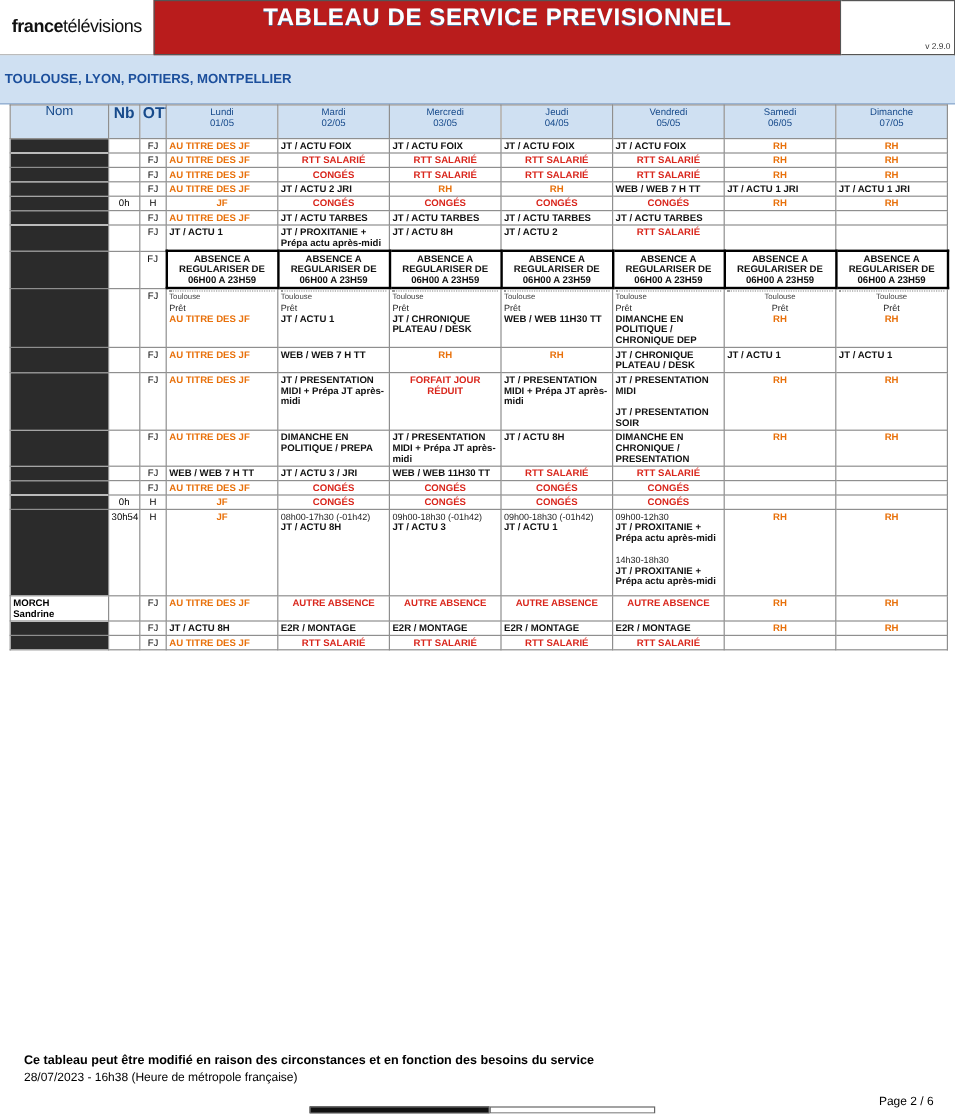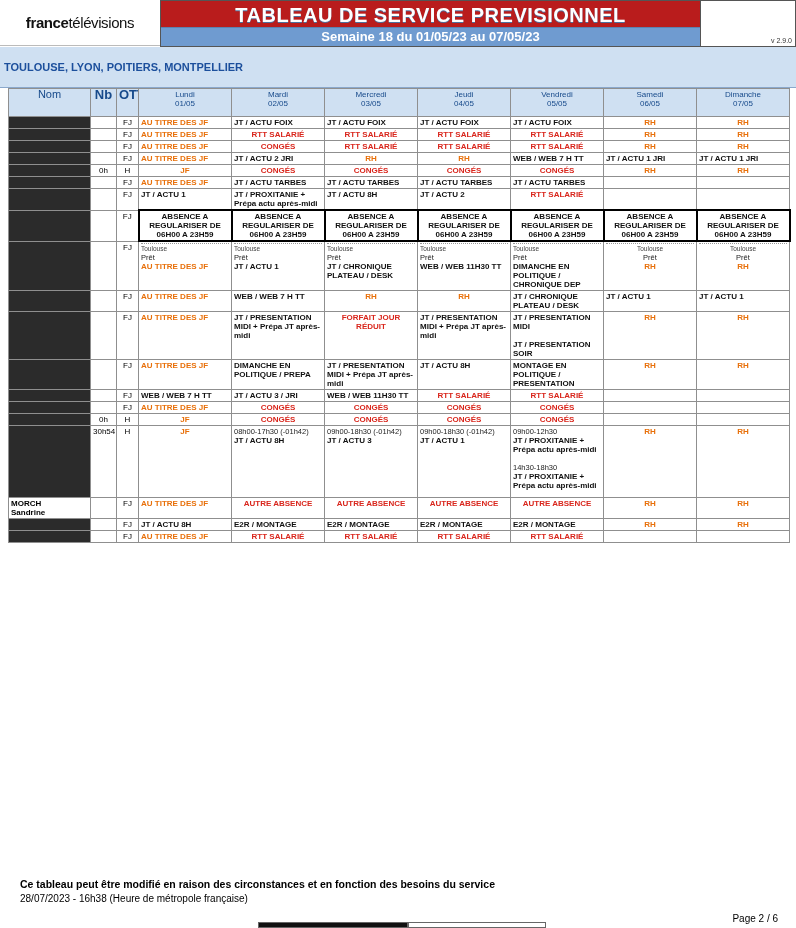--- a/index.html
+++ b/index.html
@@ -7,21 +7,21 @@
     margin: 0; padding: 0;
     width: 796px; height: 928px;
     background: #ffffff;
     font-family: "Liberation Sans", sans-serif;
   }
   .page { position: relative; width: 796px; height: 928px; overflow: hidden; }
 
   
   .hdr { display: flex; width: 796px; }
   .logo-cell {
-    width: 160px; height: 46px;
+    width: 128px; height: 46px;
     display: flex; align-items: center; justify-content: center;
     border-bottom: 1px solid #bbb;
   }
   .logo { font-size: 15px; letter-spacing: -0.4px; color: #111; }
   .logo b { font-weight: bold; }
   .logo span.thin { font-weight: normal; }
   .title-cell {
     flex: 1;
     border: 1px solid #555;
     background: #b91c1c;
@@ -142,21 +142,20 @@
 <div class="page">
 
   <div class="hdr">
     <div class="logo-cell">
       <div class="logo">
         <b>france</b><span class="thin">télévisions</span>
       </div>
     </div>
     <div class="title-cell">
       <div class="title-main">TABLEAU DE SERVICE PREVISIONNEL</div>
-      <div class="title-sub">Semaine 18 du 01/05/23 au 07/05/23</div>
     </div>
     <div class="ver-cell">
       <div class="ver-text">v 2.9.0</div>
     </div>
   </div>
   <div class="cities">TOULOUSE, LYON, POITIERS, MONTPELLIER</div>
 
   <table class="sched">
     <colgroup>
       <col class="c-nom">
@@ -318,21 +317,21 @@
           <td class="day c-orange ctr">RH</td>
         </tr>
         <tr>
           <td class="nom"></td>
           <td class="nb"></td>
           <td class="ott">FJ</td>
           <td class="day c-orange">AU TITRE DES JF</td>
           <td class="day c-black">DIMANCHE EN POLITIQUE / PREPA</td>
           <td class="day c-black">JT / PRESENTATION MIDI + Prépa JT après-midi</td>
           <td class="day c-black">JT / ACTU 8H</td>
-          <td class="day c-black">MONTAGE EN POLITIQUE / PRESENTATION</td>
+          <td class="day c-black">DIMANCHE EN CHRONIQUE / PRESENTATION</td>
           <td class="day c-orange ctr">RH</td>
           <td class="day c-orange ctr">RH</td>
         </tr>
         <tr>
           <td class="nom"></td>
           <td class="nb"></td>
           <td class="ott">FJ</td>
           <td class="day c-black">WEB / WEB 7 H TT</td>
           <td class="day c-black">JT / ACTU 3 / JRI</td>
           <td class="day c-black">WEB / WEB 11H30 TT</td>

